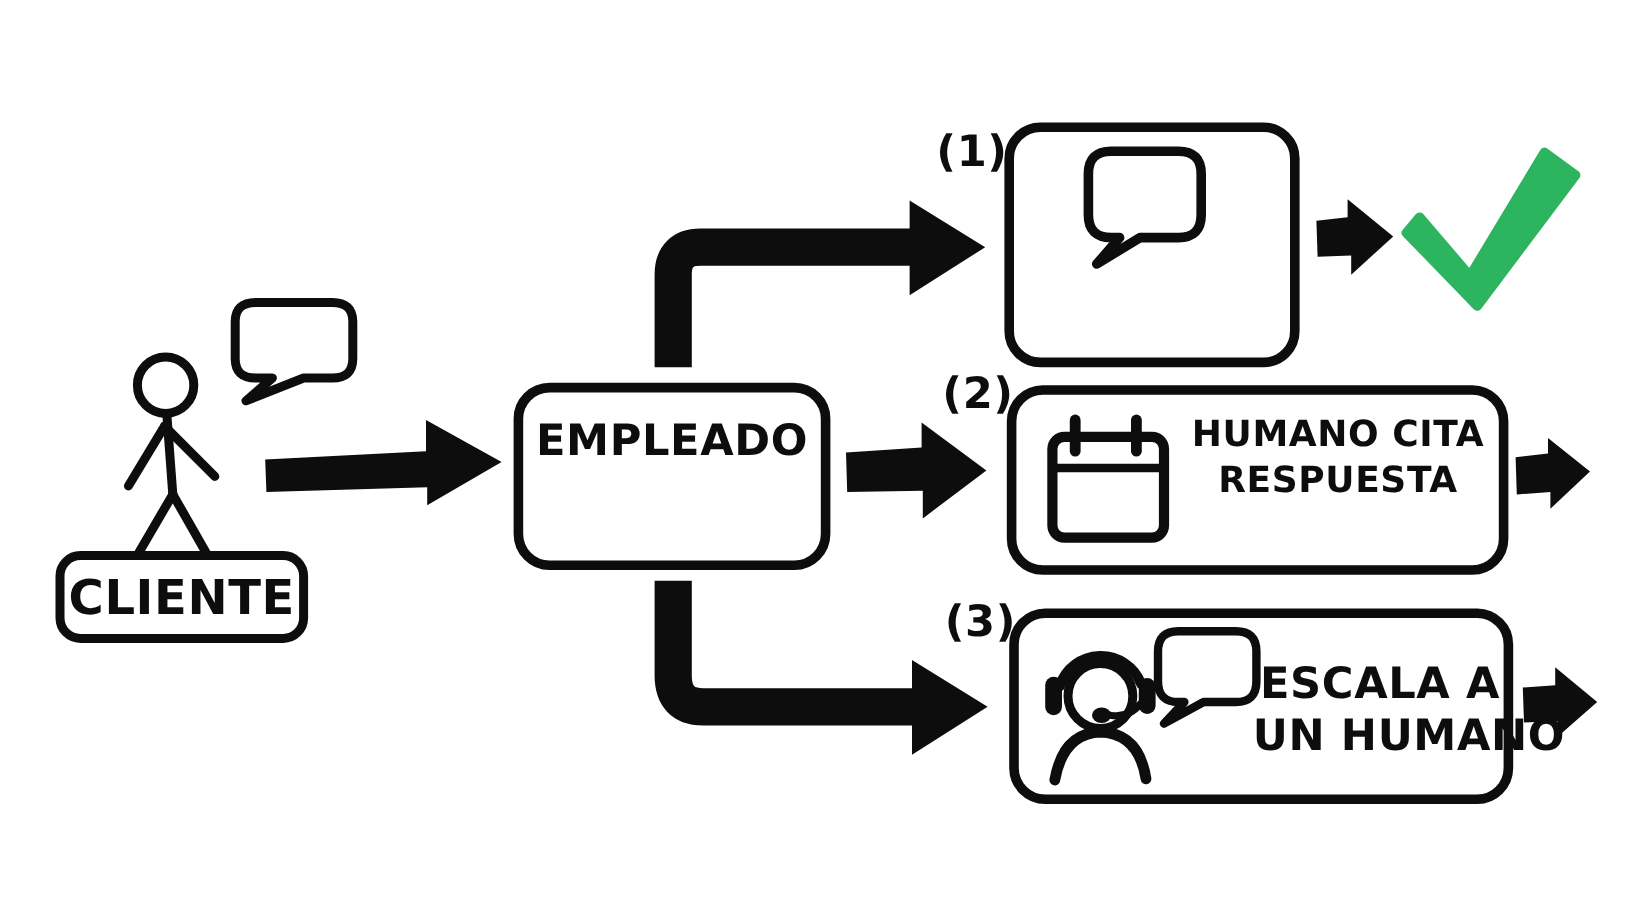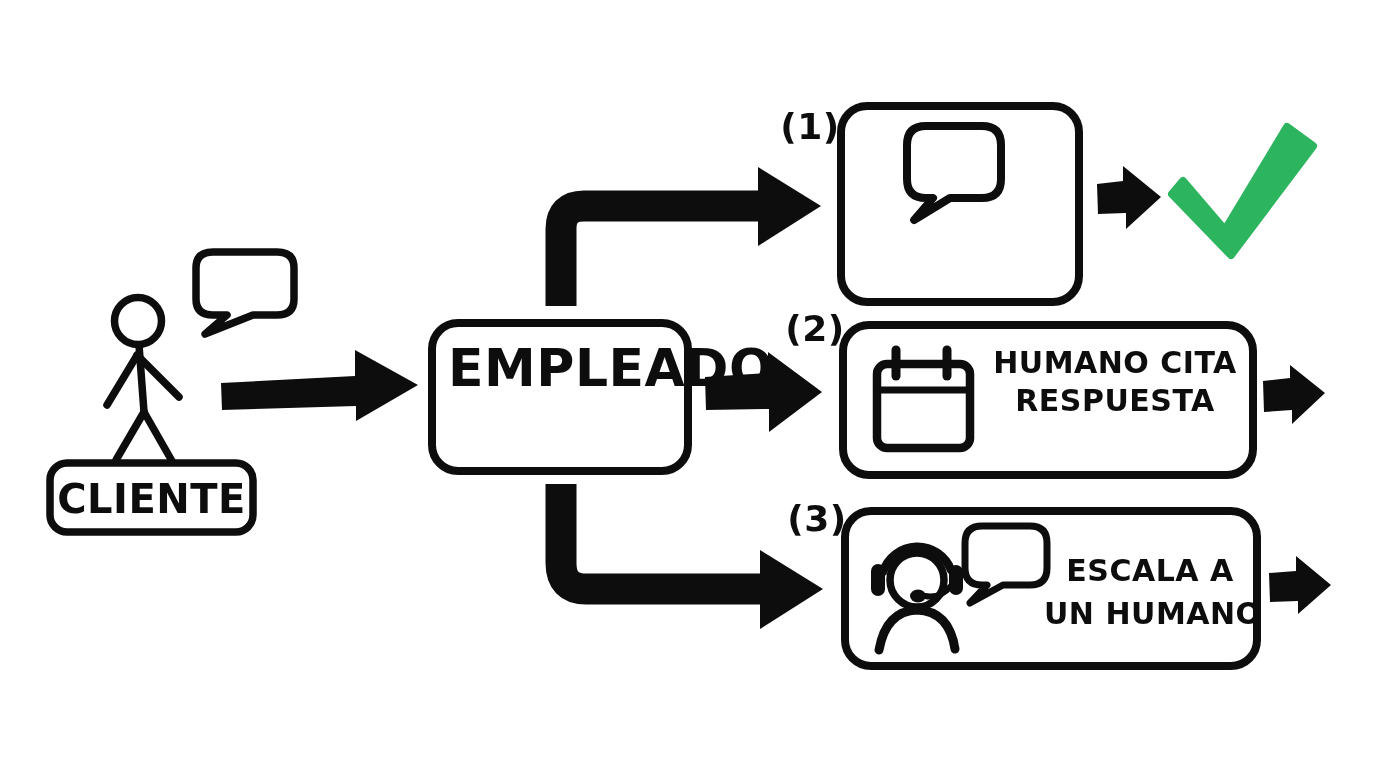--- a/index.html
+++ b/index.html
@@ -7,24 +7,24 @@
     position:relative;width:1376px;height:768px;background:#ffffff;
     font-family:"DejaVu Sans", sans-serif;overflow:hidden;
   }
   .layer{position:absolute;left:0;top:0;width:1376px;height:768px;}
   .label{
     position:absolute;color:#0d0d0d;font-weight:bold;text-align:center;
     white-space:nowrap;letter-spacing:0.5px;
   }
   .num{font-size:36px;}
   .cliente{left:50px;top:476px;width:203px;font-size:40px;}
-  .agent{left:432px;top:342px;width:256px;font-size:52px;line-height:52px;margin-left:16px;}
+  .agent{left:432px;top:342px;width:256px;font-size:36px;line-height:52px;}
   .b1text{left:841px;top:213px;width:238px;font-size:30px;line-height:34px;}
   .b2text{left:982px;top:344px;width:266px;font-size:30px;line-height:38px;}
-  .b3text{left:1044px;top:549px;width:212px;font-size:30px;line-height:43px;}
+  .b3text{left:1044px;top:549px;width:212px;font-size:36px;line-height:43px;}
   .n1{left:780px;top:106px;width:60px;}
   .n2{left:785px;top:308px;width:60px;}
   .n3{left:787px;top:498px;width:60px;}
 </style>
 </head>
 <body>
 
 <div class="stage">
 
   <svg class="layer" viewBox="0 0 1376 768">

